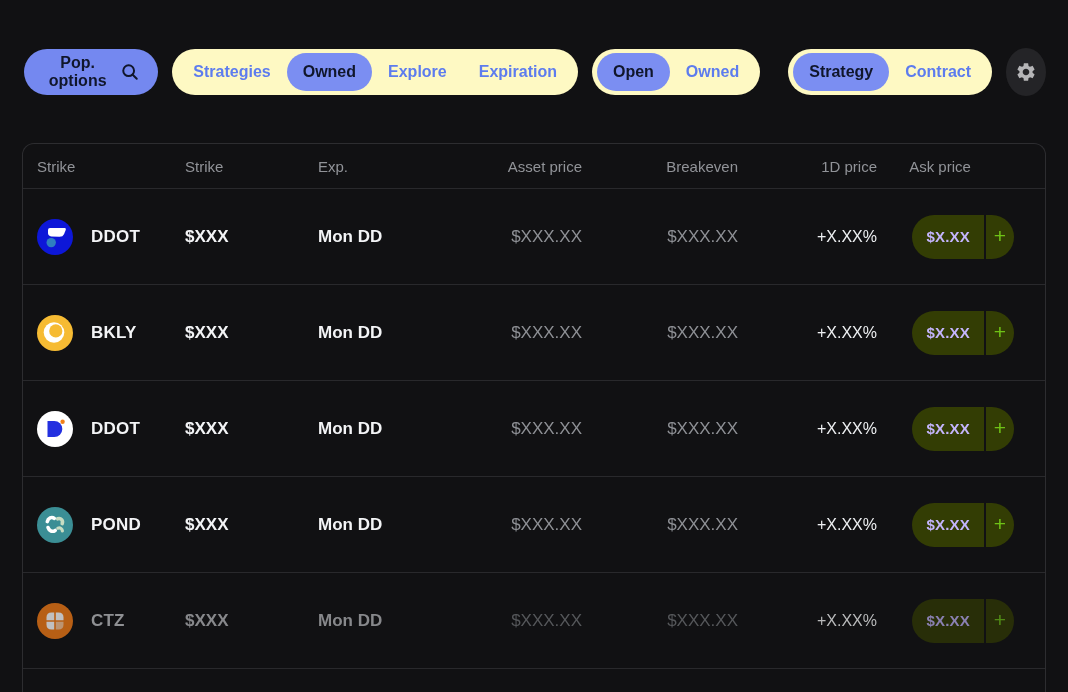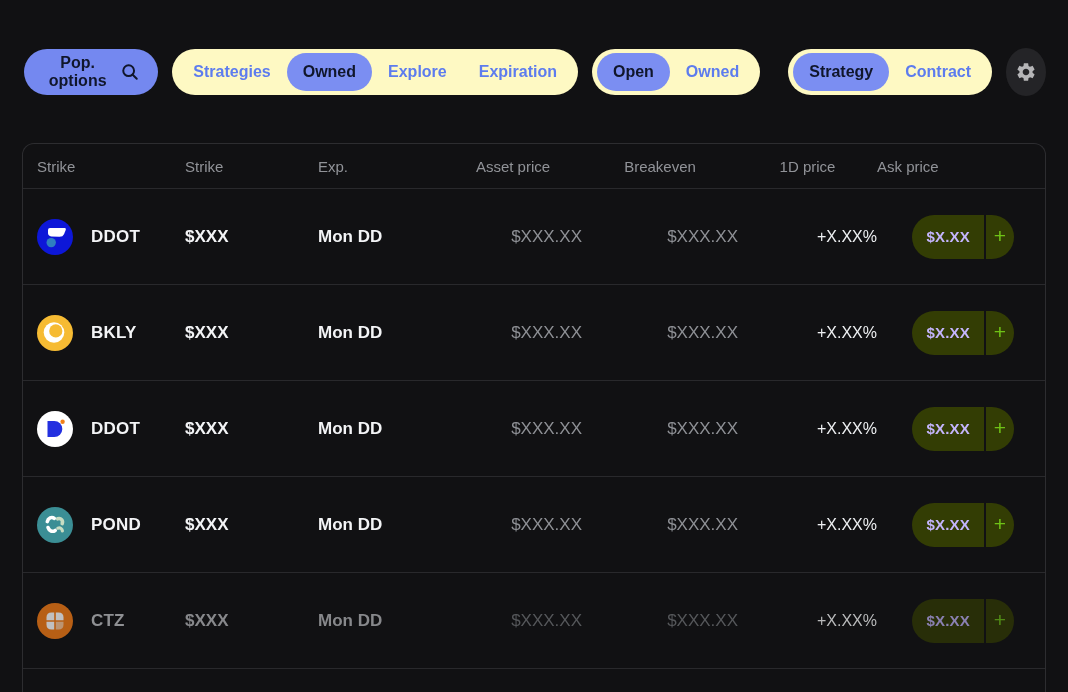--- a/index.html
+++ b/index.html
@@ -29,22 +29,22 @@
   
   .table{
     position:absolute;left:22px;top:143px;width:1024px;bottom:-1px;
     border:1px solid #2d2d30;border-bottom:none;border-radius:12px 12px 0 0;overflow:hidden;
     box-sizing:border-box;
   }
   .grid{display:grid;grid-template-columns:148px 133px 140px 138px 156px 139px 1fr;align-items:center}
   .thead{height:44px;border-bottom:1px solid #29292c;color:#919398;font-size:15px}
   .th.c1{padding-left:14px}
   .th.c2,.th.c3{padding-left:14px}
-  .th.c4,.th.c5,.th.c6{text-align:center}
-  .th.c7{text-align:left;padding-right:42px}
+  .th.c4,.th.c5,.th.c6{text-align:right}
+  .th.c7{text-align:center;padding-right:42px}
   .row{height:95px;border-bottom:1px solid #29292c;cursor:pointer}
   .asset-cell{display:flex;align-items:center;gap:18px;padding-left:14px}
   .icon{width:36px;height:36px;display:block;flex:0 0 36px}
   .icon svg{display:block;width:36px;height:36px}
   .ticker{font-size:17px;font-weight:700;color:#f3f4f6;letter-spacing:.2px}
   .strike,.exp{padding-left:14px;font-size:17px;font-weight:700;color:#f3f4f6}
   .exp{font-weight:600}
   .num{text-align:right;font-size:17px;font-weight:400;color:#8e9095}
   .change{text-align:right;font-size:16px;font-weight:500;color:#eef0f2}
   .ask{display:flex;justify-content:flex-end;align-items:center;padding-right:31px}

